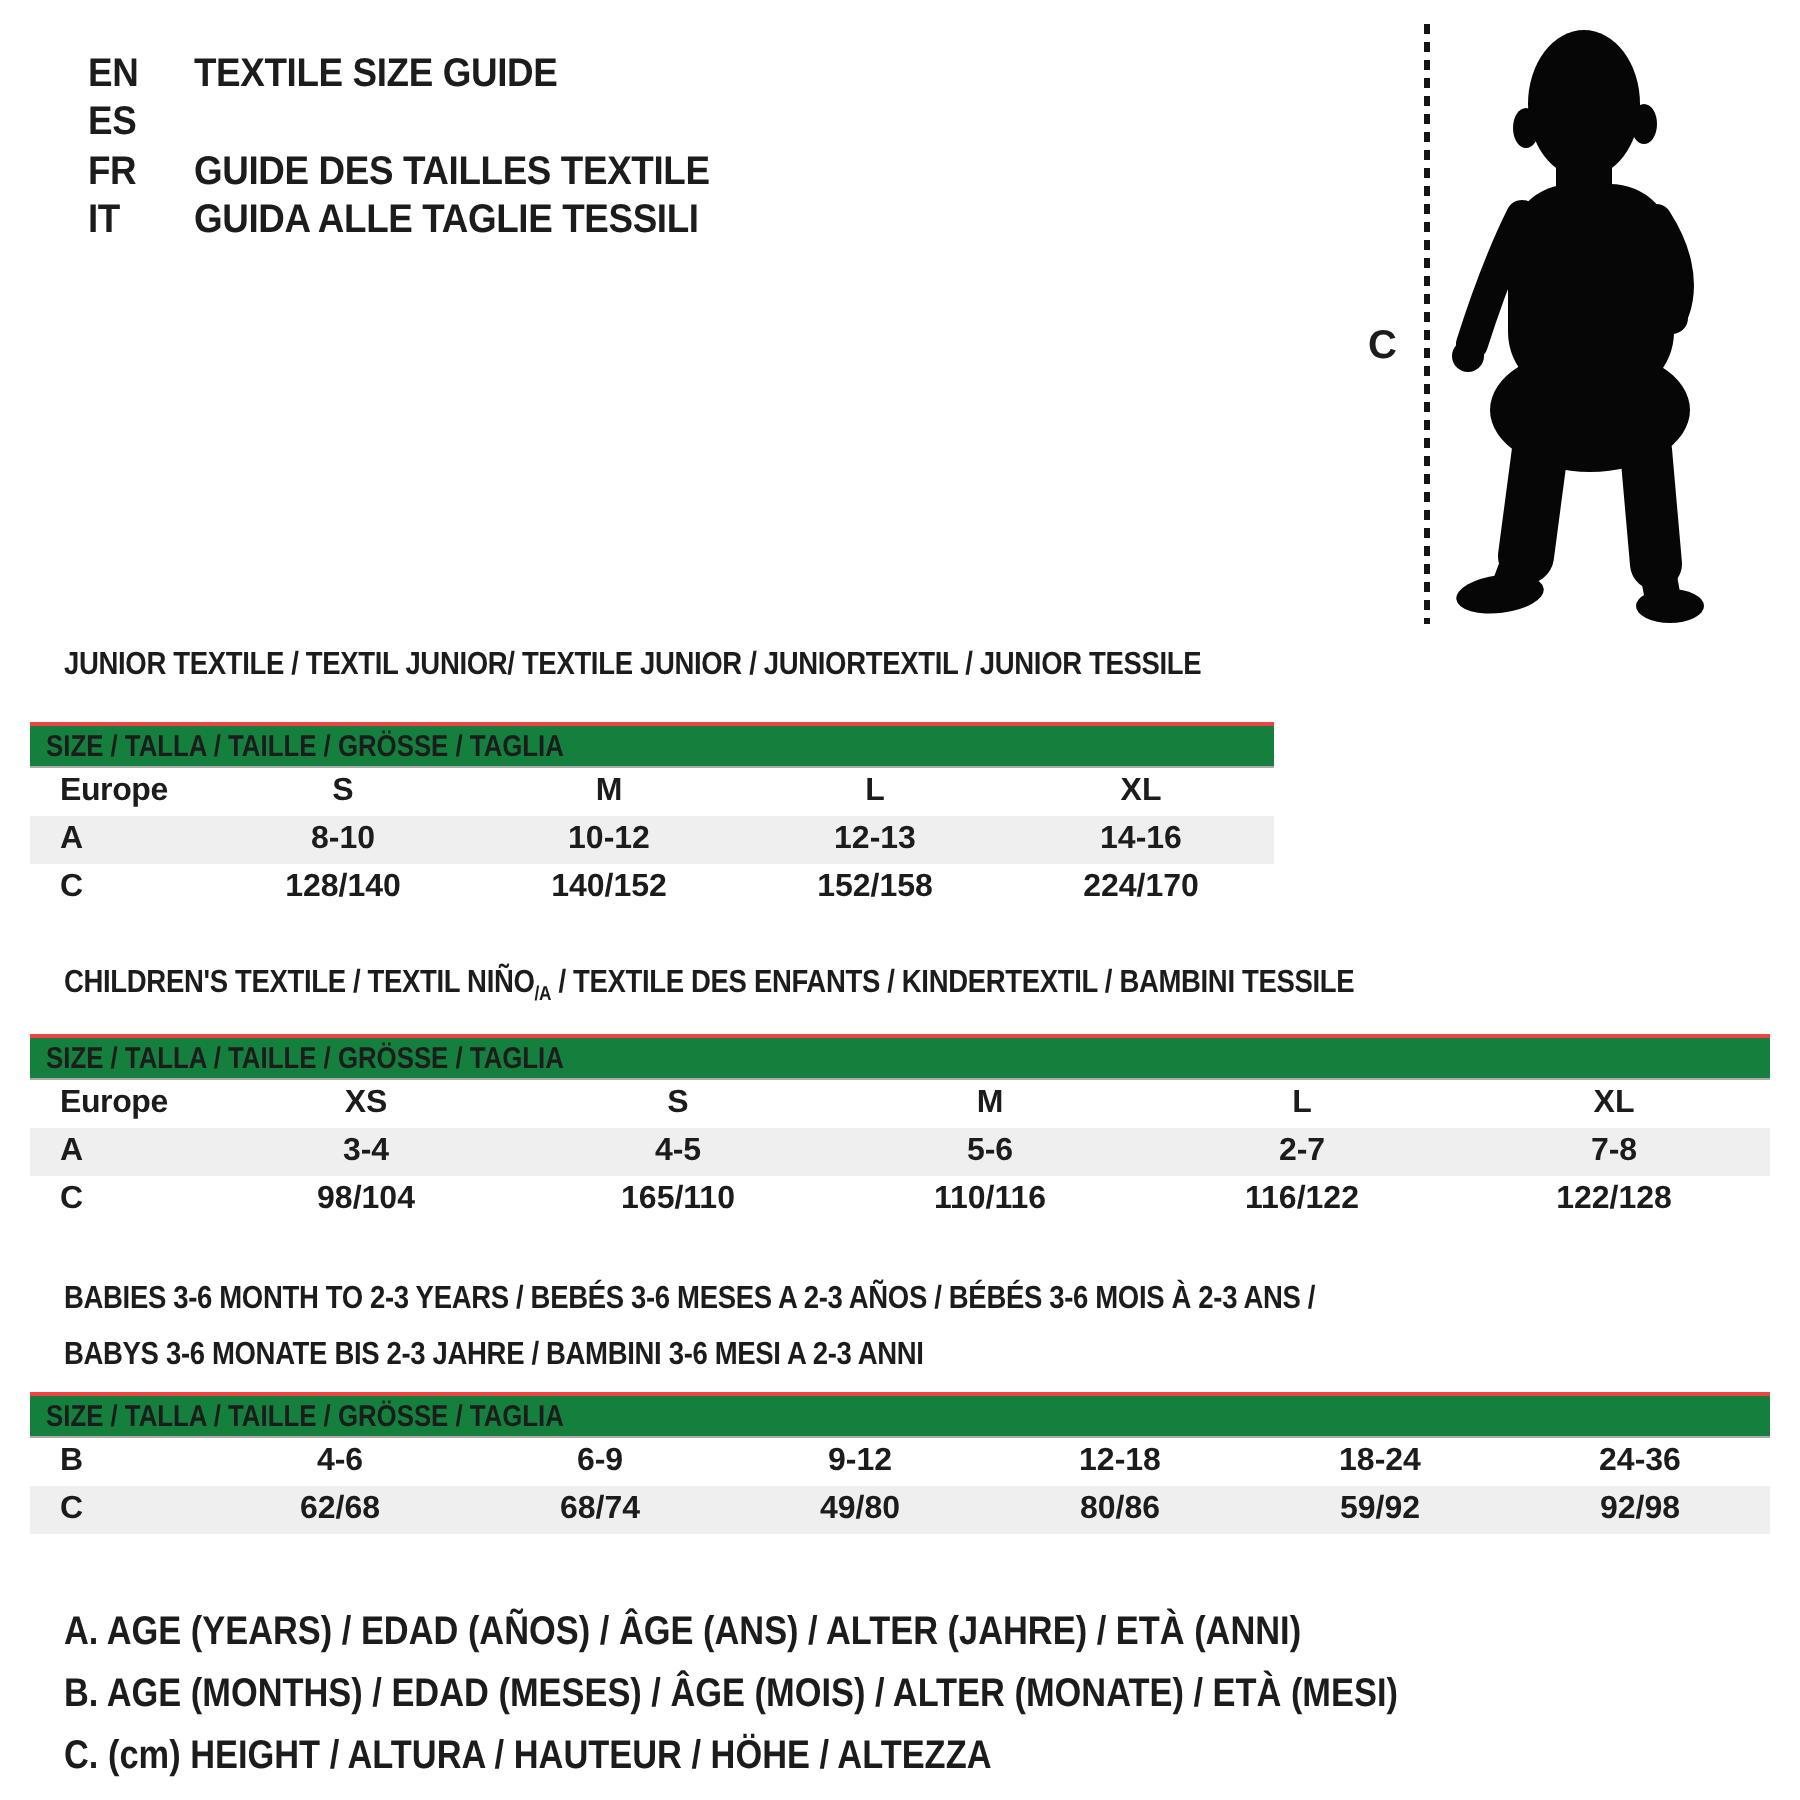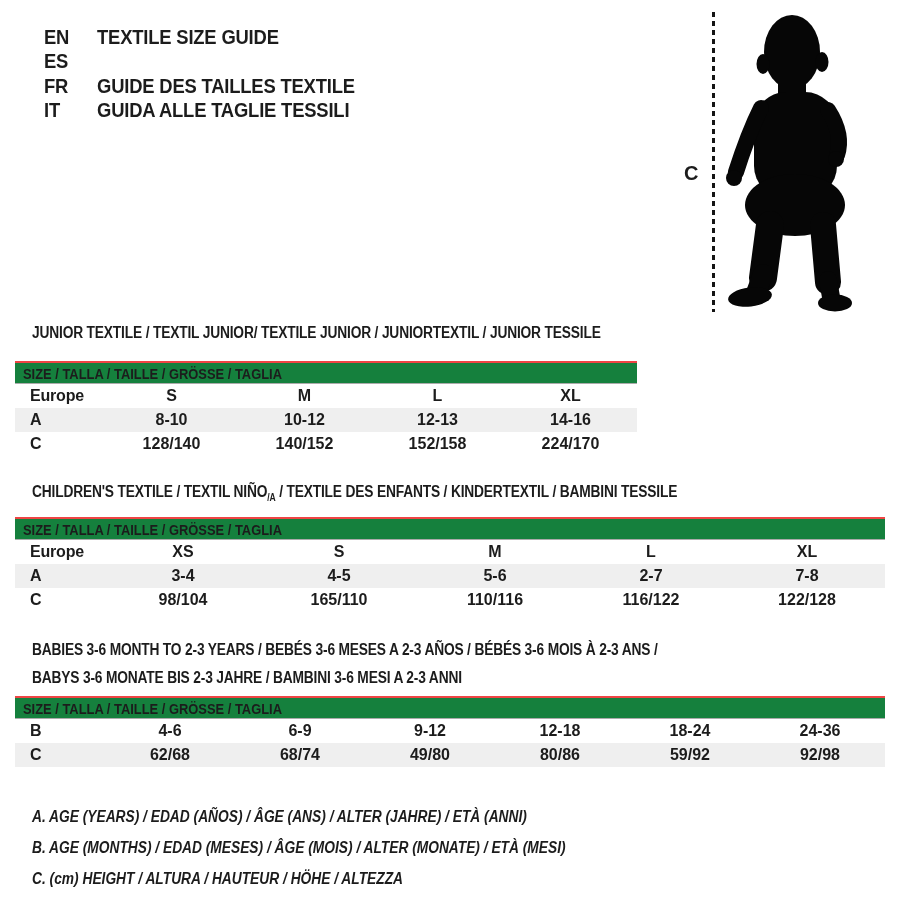--- a/index.html
+++ b/index.html
@@ -39,21 +39,21 @@
   .size-bar {
     height:23px; background:#15803d; border-top:2px solid #ef4444; border-bottom:1px solid #ababab;
     display:flex; align-items:center; padding-left:8px; font-size:15px;
   }
   .trow { display:flex; height:24px; align-items:center; font-size:16px; }
   .trow.alt { background:#efefef; }
   .rlabel { width:90px; padding-left:15px; letter-spacing:-0.2px; }
   .cell { flex:1; text-align:center; }
 
   
-  .footnotes { left:32px; top:801px; font-size:16px; line-height:31px;font-style:italic; }
+  .footnotes { left:32px; top:801px; font-size:20px; line-height:31px; }
 </style>
 </head>
 <body>
 
 <div class="page">
 
   <div class="abs lang-list">
     <div class="lang-row">
       <div class="lang-code"><span class="sx92">EN</span></div>
       <div><span class="sx92">TEXTILE SIZE GUIDE</span></div>

